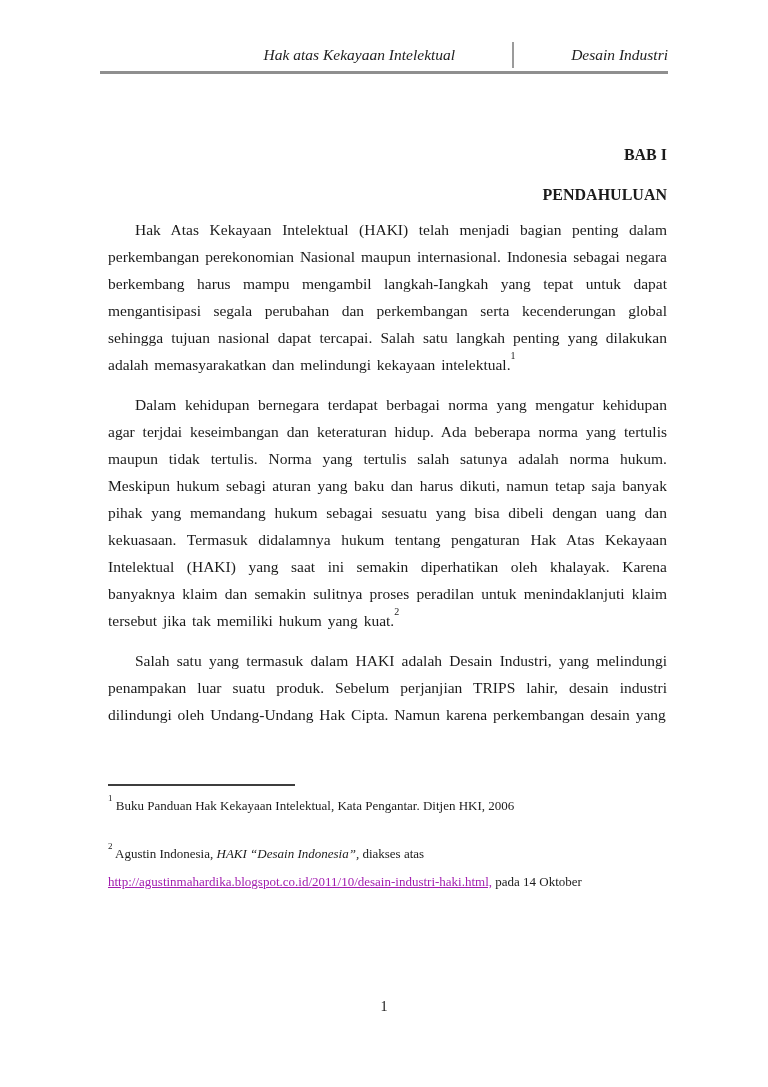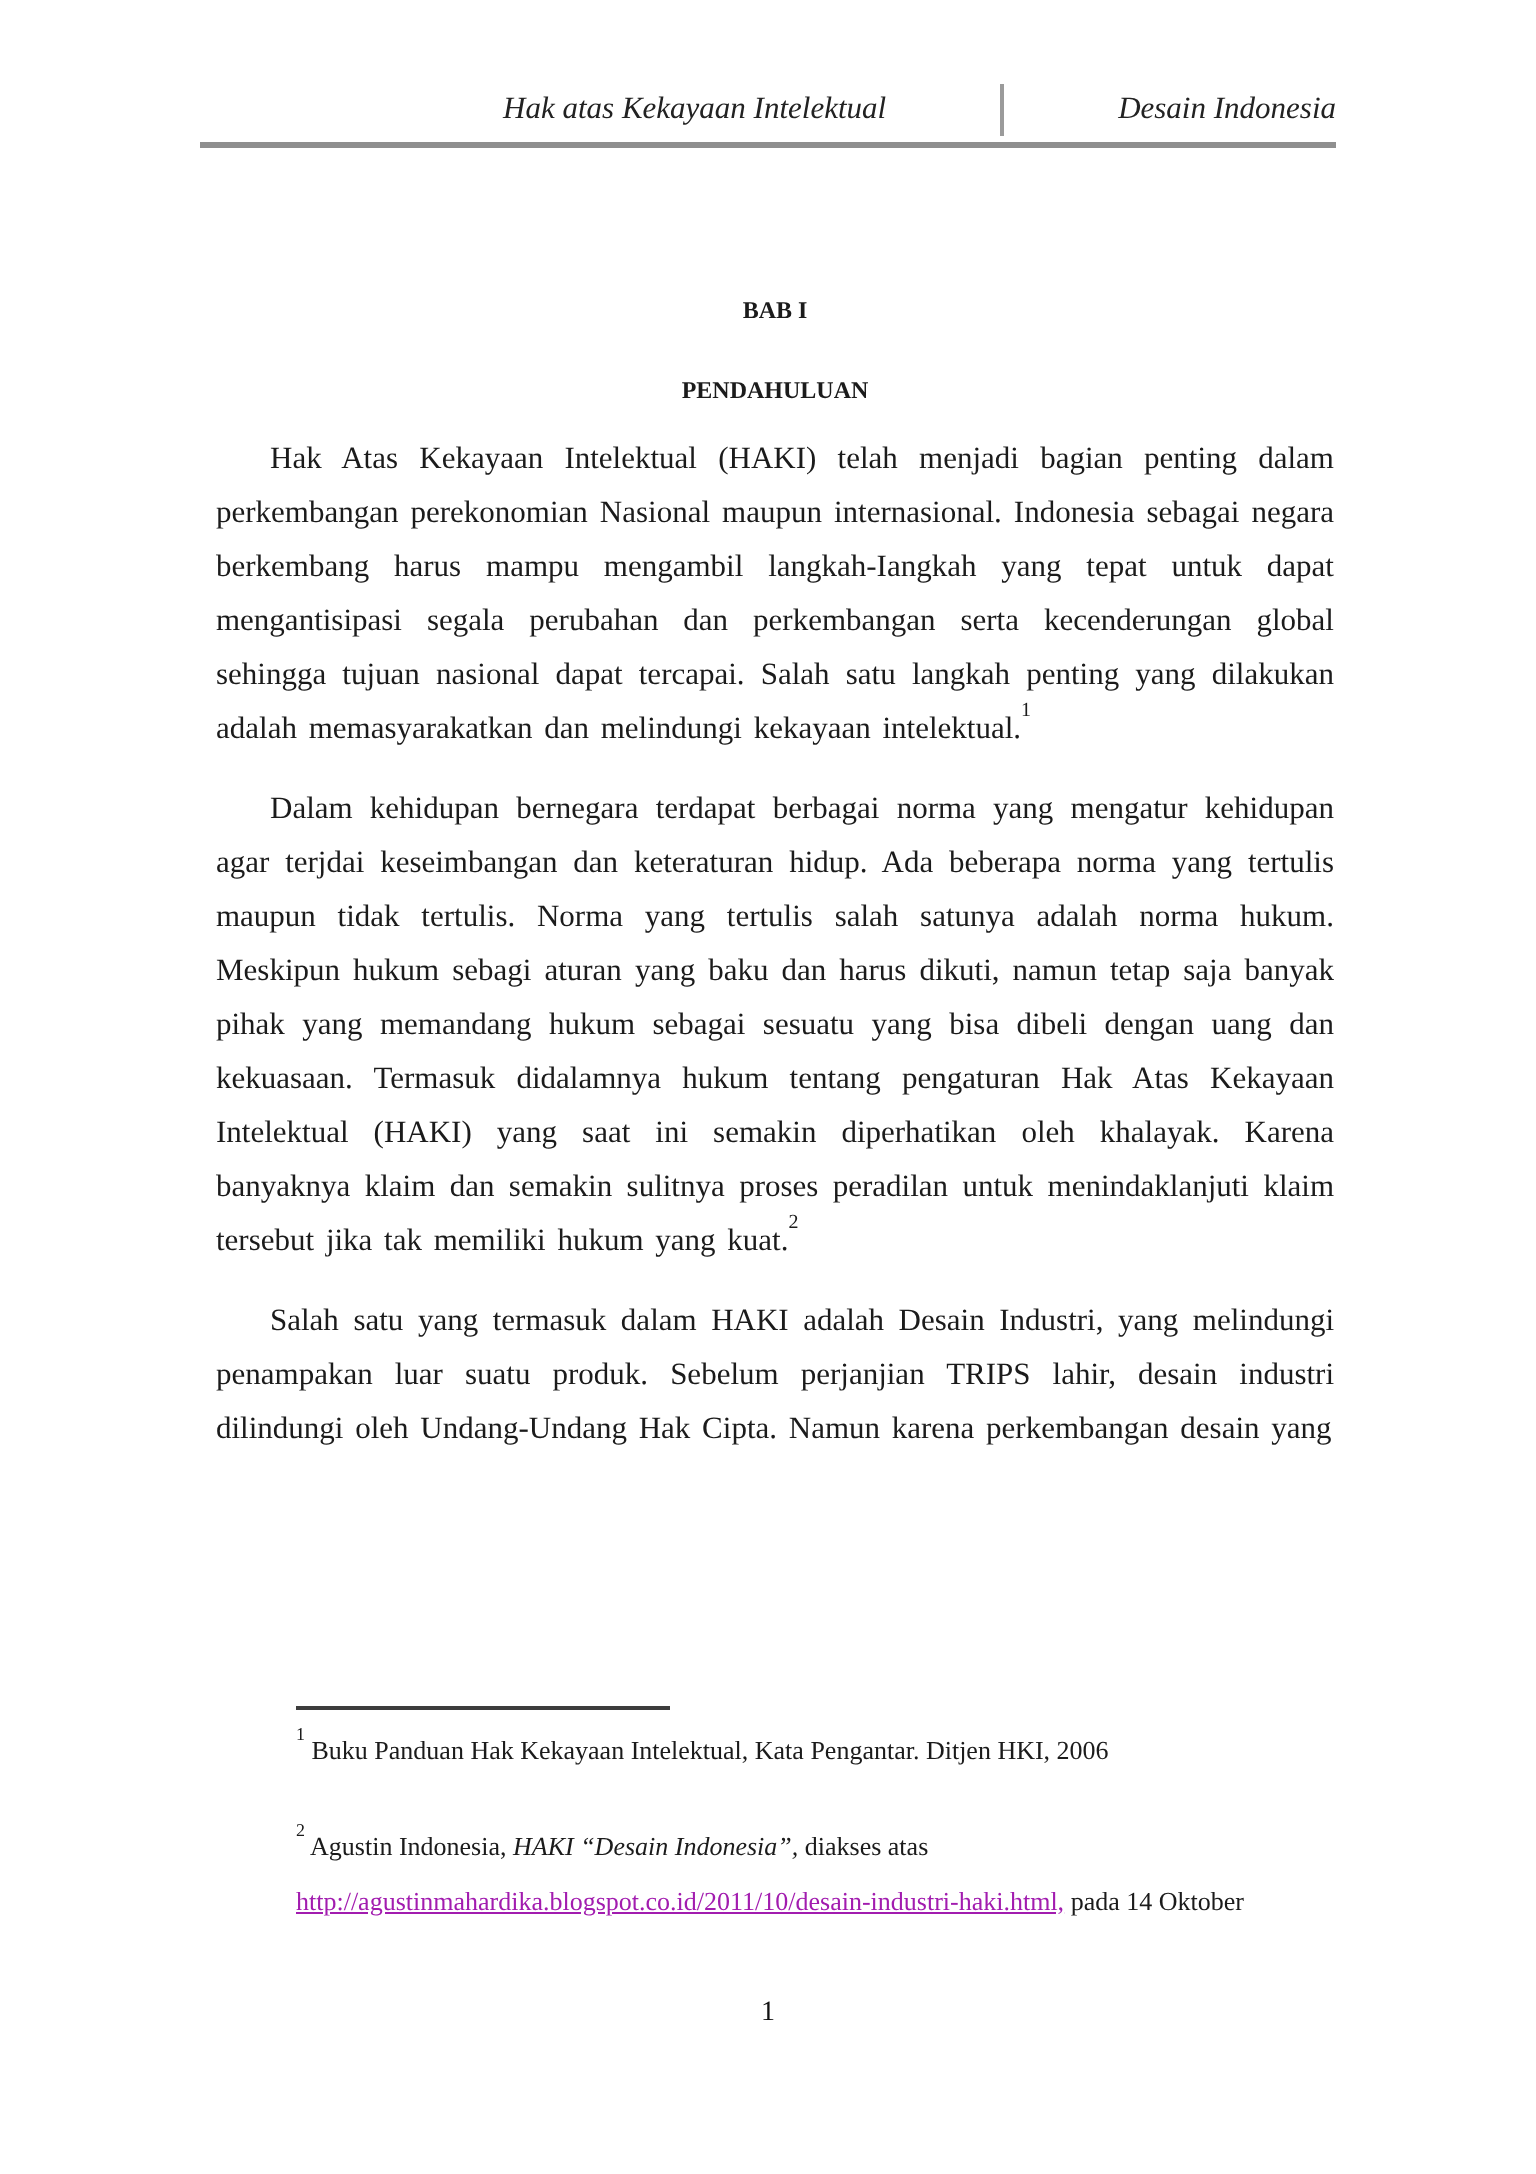--- a/index.html
+++ b/index.html
@@ -16,32 +16,32 @@
   .header { position: absolute; top: 42px; left: 100px; right: 100px; }
   .header-row {
     display: flex; justify-content: flex-end; align-items: center;
     font-style: italic; font-size: 15.5px; color: #222; gap: 48px;
   }
   .header-divider { width: 2px; height: 26px; background: #9b9b9b; margin: 0 9px; flex: none; }
   .header-rule { margin-top: 3px; height: 3px; background: #8f8f8f; }
   
   .content { position: absolute; top: 147px; left: 108px; width: 559px; }
   .chapter-title, .chapter-subtitle {
-    text-align: center; font-weight: bold; font-size: 12px; margin: 0; line-height: 16px;
+    text-align: right; font-weight: bold; font-size: 16px; margin: 0; line-height: 16px;
   }
   .chapter-subtitle { margin-top: 24px; }
   .section-heading { font-weight: bold; font-size: 16px; margin: 22px 0 0; line-height: 16px; }
   p.body-para {
     margin: 13px 0 0; text-align: justify; text-indent: 27px;
     font-size: 15.5px; line-height: 27px; word-spacing: 2px;
   }
   p.body-para.first { }
   sup.fn-ref { font-size: 10px; line-height: 0; position: relative; top: -0.45em; }
   
-  .footnotes { position: absolute; left: 108px; top: 853px; width: 559px; font-size: 13px; margin-left: 40px; }
+  .footnotes { position: absolute; left: 108px; top: 784px; width: 559px; font-size: 13px; }
   .fn-rule { width: 187px; height: 2px; background: #3d3d3d; }
   .fn { margin-top: 6px; line-height: 20px; }
   .fn.fn-2 { margin-top: 21px; line-height: 27px; }
   .fn sup { font-size: 9px; position: relative; top: -0.45em; }
   .fn .italic { font-style: italic; }
   .fn a.fn-link { color: #a21caf; text-decoration: underline; cursor: pointer; }
   
   .page-number {
     position: absolute; top: 999px; left: 0; width: 100%;
     text-align: center; font-size: 14px; color: #111;
@@ -49,21 +49,21 @@
 </style>
 </head>
 <body>
 
 <div class="page">
 
   <div class="header">
     <div class="header-row">
       <span>Hak atas Kekayaan Intelektual</span>
       <span class="header-divider"></span>
-      <span>Desain Indonesia</span>
+      <span>Desain Industri</span>
     </div>
     <div class="header-rule"></div>
   </div>
 
   <div class="content">
     <p class="chapter-title">BAB I</p>
     <p class="chapter-subtitle">PENDAHULUAN</p>
 
     <p class="body-para first"><span>Hak Atas Kekayaan Intelektual (HAKI) telah menjadi bagian penting dalam perkembangan perekonomian Nasional maupun internasional. Indonesia sebagai negara berkembang harus mampu mengambil langkah-Iangkah yang tepat untuk dapat mengantisipasi segala perubahan dan perkembangan serta kecenderungan global sehingga tujuan nasional dapat tercapai. Salah satu langkah penting yang dilakukan adalah memasyarakatkan dan melindungi kekayaan intelektual.</span><sup class="fn-ref">1</sup></p>
 

